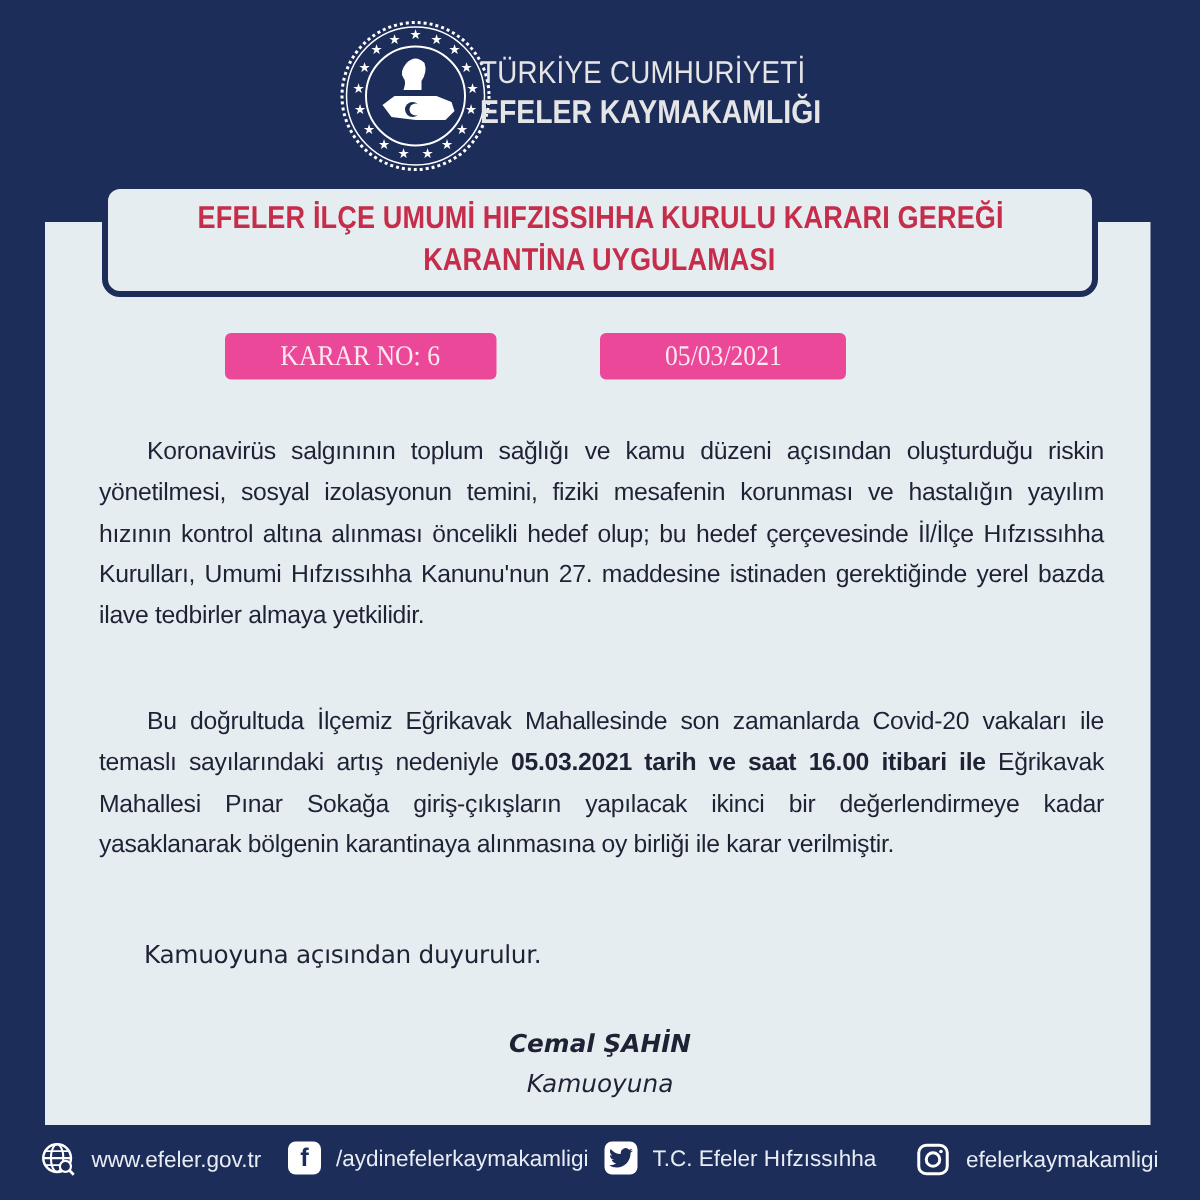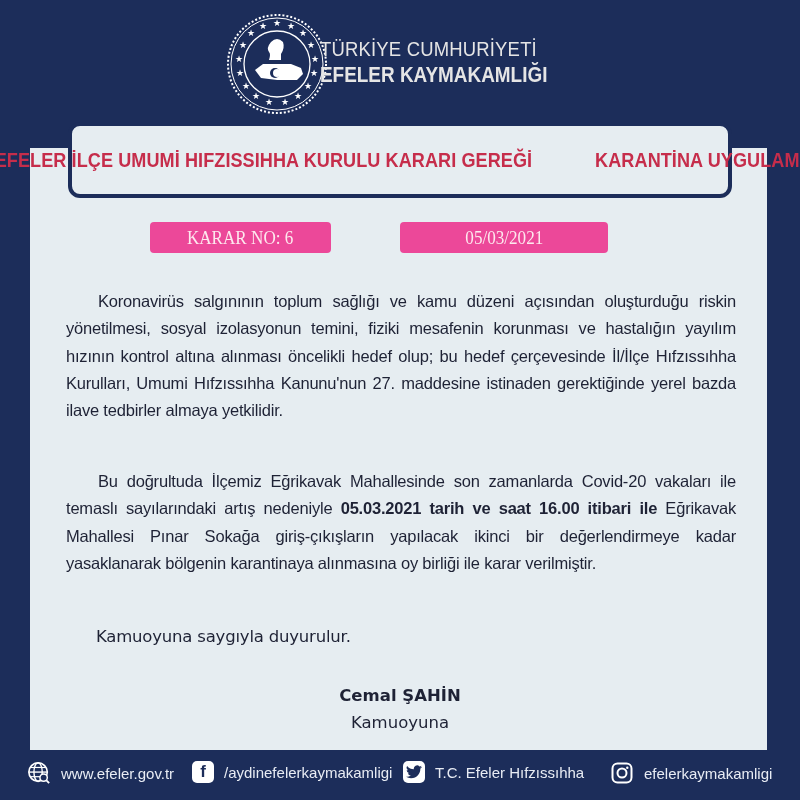--- a/index.html
+++ b/index.html
@@ -7,35 +7,35 @@
   body { background: #1c2d5a; font-family: "DejaVu Sans", sans-serif; position: relative; color: #1e2235; }
 
   .header { position: absolute; left: 0; top: 0; width: 800px; height: 120px; }
   .emblem { position: absolute; left: 225px; top: 12px; width: 104px; height: 104px; }
   .brand { position: absolute; left: 320px; top: 37px; color: #e5e5e5; }
   .brand .line1 { font-family: "Liberation Sans", sans-serif; font-size: 21px; letter-spacing: 0.2px; line-height: 24px; transform: scaleX(0.88); transform-origin: left; }
   .brand .line2 { font-family: "Liberation Sans", sans-serif; font-weight: bold; font-size: 22px; line-height: 28px; transform: scaleX(0.86); transform-origin: left; }
 
   .panel { position: absolute; left: 30px; top: 148px; width: 737px; height: 602px; background: #e6edf1; }
 
-  .title-box { position: absolute; left: 68px; top: 122px; width: 664px; height: 76px; background: #e6edf1; border: 4px solid #1c2d5a; border-radius: 12px; display: flex; flex-direction: row; align-items: center; justify-content: center; z-index: 2; }
+  .title-box { position: absolute; left: 68px; top: 122px; width: 664px; height: 76px; background: #e6edf1; border: 4px solid #1c2d5a; border-radius: 12px; display: flex; flex-direction: column; align-items: center; justify-content: center; z-index: 2; }
   .title-box div { font-family: "Liberation Sans", sans-serif; font-weight: bold; color: #c62d4b; font-size: 21px; line-height: 28px; letter-spacing: 0.1px; transform: scaleX(0.86); white-space: nowrap; }
 
   .badge { position: absolute; top: 222px; height: 31px; background: #ec4899; color: #fde9ee; border-radius: 4px; display: flex; align-items: center; justify-content: center; font-family: Liberation Serif, serif; font-size: 19px; z-index: 2; }
   .badge span { transform: scaleX(0.9); display: inline-block; }
   .badge.no { left: 150px; width: 181px; }
-  .badge.date { left: 400px; width: 208px; text-align: right; }
+  .badge.date { left: 400px; width: 164px; text-align: right; }
 
   .body-text { position: absolute; left: 66px; width: 670px; font-family: Liberation Sans, sans-serif; font-size: 16.5px; line-height: 27.3px; color: #1e2235; text-align: justify; letter-spacing: -0.2px; }
   .body-text p { text-indent: 32px; }
   .body-text b { font-weight: bold; }
   .p1 { top: 288px; }
   .p2 { top: 468px; }
   .closing { position: absolute; left: 96px; top: 627px; font-size: 16.5px; color: #1e2235; letter-spacing: -0.2px; }
-  .signature { position: absolute; left: 300px; width: 200px; top: 682px; text-align: center; font-size: 16.5px; line-height: 27px; color: #1e2235; font-weight: bold; }
+  .signature { position: absolute; left: 300px; width: 200px; top: 682px; text-align: center; font-size: 16.5px; line-height: 27px; color: #1e2235; font-weight: bold; font-style: italic; }
   .signature div { font-weight: normal; }
   .signature .name { font-weight: 600; }
 
   .footer { position: absolute; left: 0; top: 755px; width: 728px; height: 40px; display: flex; align-items: center; color: #e8ecf4; font-family: "Liberation Sans", sans-serif; font-size: 15px; }
   .footer .item { position: absolute; display: flex; align-items: center; top: 6px; }
   .footer .item span.txt { margin-left: 10px; white-space: nowrap; }
   .ico { width: 24px; height: 24px; display: inline-flex; align-items: center; justify-content: center; }
   .fb, .tw { background: #fff; border-radius: 5px; width: 22px; height: 22px; color: #1c2d5a; font-weight: bold; font-size: 17px; }
 </style>
 </head>
@@ -93,21 +93,21 @@
 </div>
 
 <div class="body-text p1">
   <p>Koronavirüs salgınının toplum sağlığı ve kamu düzeni açısından oluşturduğu riskin yönetilmesi, sosyal izolasyonun temini, fiziki mesafenin korunması ve hastalığın yayılım hızının kontrol altına alınması öncelikli hedef olup; bu hedef çerçevesinde İl/İlçe Hıfzıssıhha Kurulları, Umumi Hıfzıssıhha Kanunu'nun 27. maddesine istinaden gerektiğinde yerel bazda ilave tedbirler almaya yetkilidir.</p>
 </div>
 
 <div class="body-text p2">
   <p><span>Bu doğrultuda İlçemiz Eğrikavak Mahallesinde son zamanlarda Covid-20 vakaları ile temaslı sayılarındaki artış nedeniyle </span><b>05.03.2021 tarih ve saat 16.00 itibari ile</b><span> Eğrikavak Mahallesi Pınar Sokağa giriş-çıkışların yapılacak ikinci bir değerlendirmeye kadar yasaklanarak bölgenin karantinaya alınmasına oy birliği ile karar verilmiştir.</span></p>
 </div>
 
-<div class="closing">Kamuoyuna saygıyla duyurulur.</div>
+<div class="closing">Kamuoyuna açısından duyurulur.</div>
 
 <div class="signature">
   <div class="name">Cemal ŞAHİN</div>
   <div>Kamuoyuna</div>
 </div>
 
 <div class="footer">
   <div class="item" style="left:27px;">
     <span class="ico">
       <svg width="26" height="26" viewBox="0 0 26 26">

